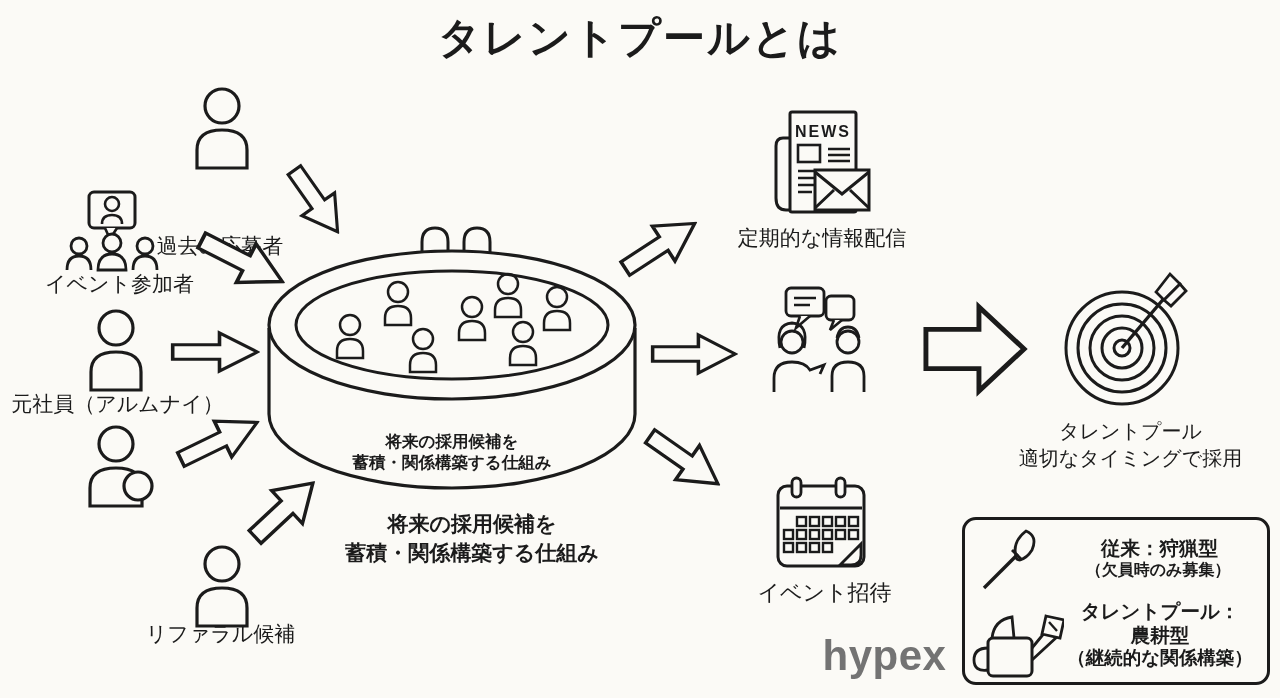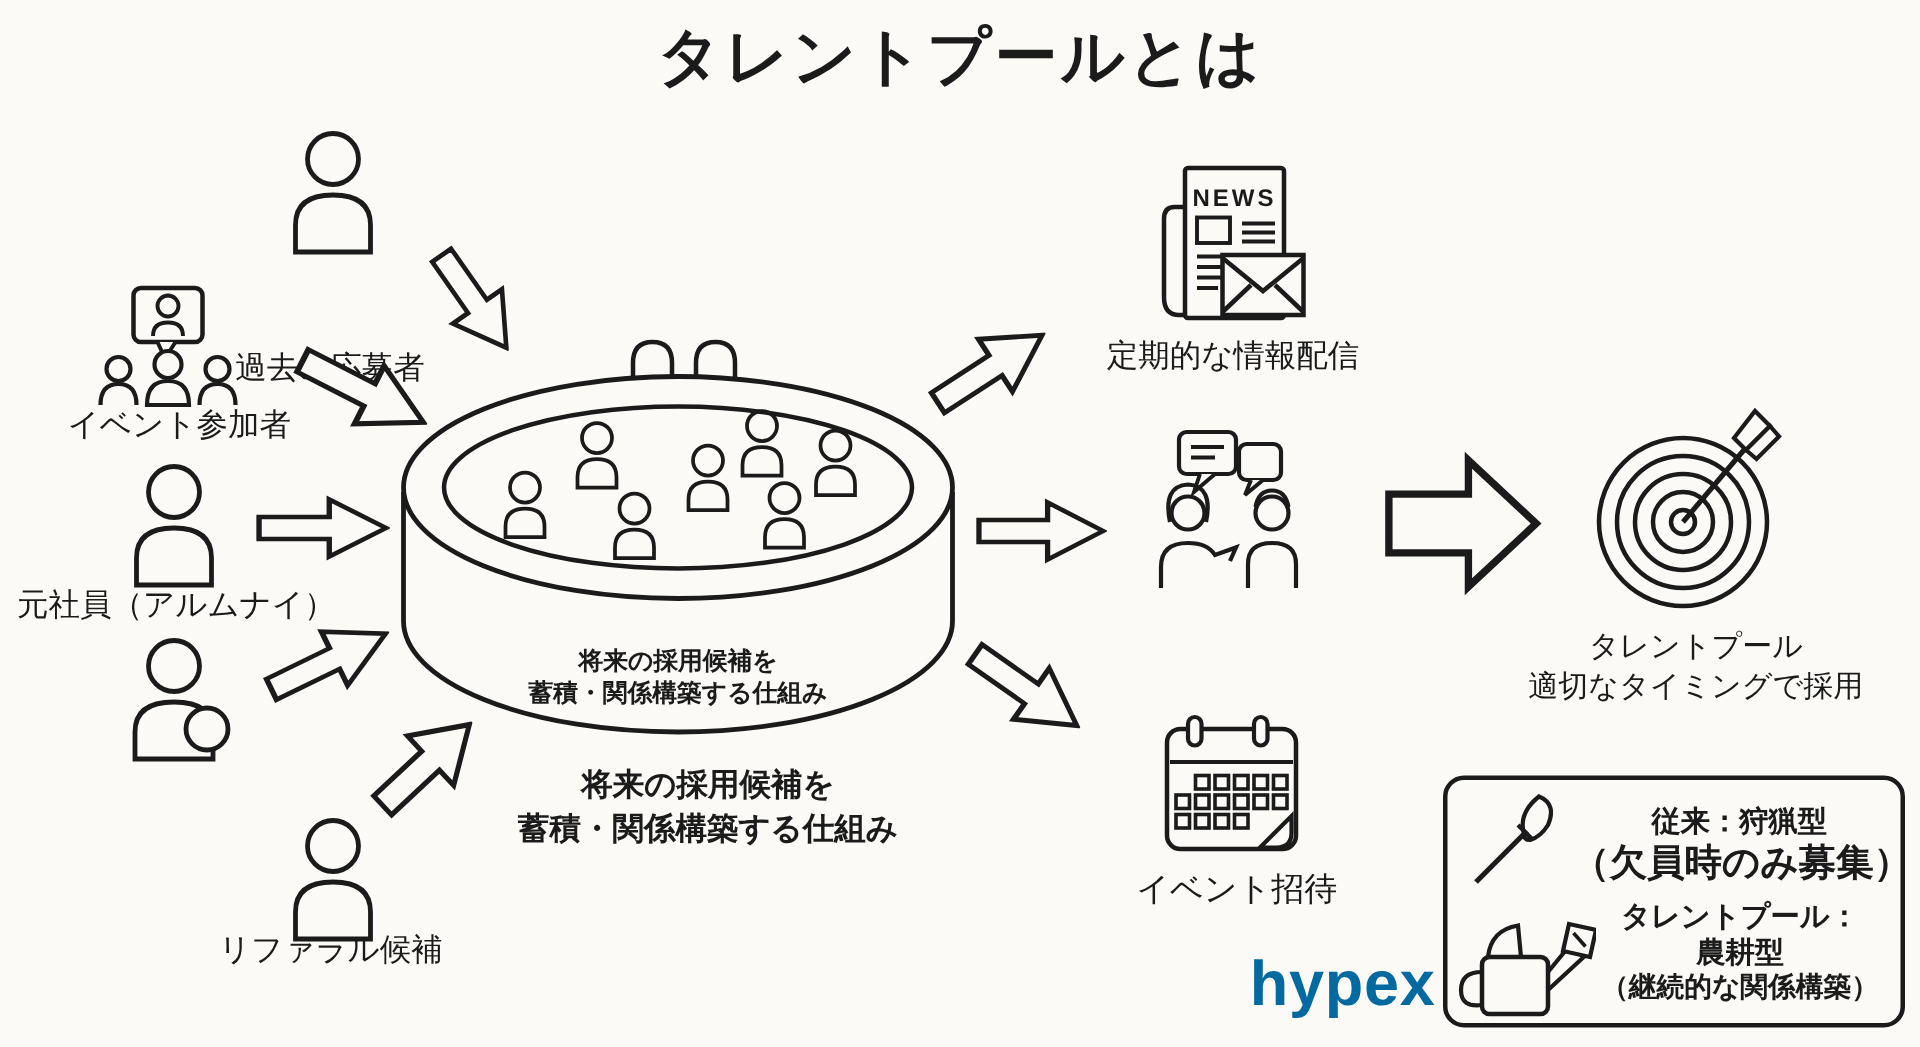--- a/index.html
+++ b/index.html
@@ -14,29 +14,29 @@
   .out-lbl{font-size:21px;}
   svg{display:block;}
   .ink{stroke:#1b1b1b;fill:none;}
   .ink-bg{stroke:#1b1b1b;fill:#fbfaf6;}
   .arrow{position:absolute;}
   .title{font-size:42px;font-weight:600;letter-spacing:2px;}
   .pool-title{font-size:28px;font-weight:bold;letter-spacing:1px;}
   .pool-desc{font-size:16.5px;font-weight:bold;}
   .caption{font-size:21px;font-weight:bold;}
   .legend-text{font-weight:bold;font-size:19.5px;}
-  .logo{font-size:42px;font-weight:bold;letter-spacing:0.5px;color:#0369a1;text-align:right;}
+  .logo{font-size:42px;font-weight:bold;letter-spacing:0.5px;color:#737373;}
   .news-text{font:600 16px "Liberation Sans","DejaVu Sans",sans-serif;letter-spacing:2px;fill:#1b1b1b;stroke:none;}
 </style>
 </head>
 <body>
 
 <div id="canvas">
 
-  <div class="lbl title" style="left:340px;top:14px;width:600px;">タレントプールとは</div>
+  <div class="lbl title" style="left:340px;top:14px;width:600px;font-family:Liberation Serif, serif;">タレントプールとは</div>
 
   <svg class="abs" style="left:190px;top:84px;" width="64" height="86" viewBox="0 0 64 86">
     <circle class="ink" cx="32" cy="22" r="17" stroke-width="3.2"></circle>
     <path class="ink" d="M7,84 L7,66 Q7,46 32,46 Q57,46 57,66 L57,84 Z" stroke-width="3.2"></path>
   </svg>
   <div class="lbl src-lbl" style="left:130px;top:234px;width:180px;">過去の応募者</div>
 
   <svg class="abs" style="left:62px;top:190px;" width="100" height="82" viewBox="0 0 100 82">
     <rect class="ink" x="27" y="2" width="46" height="36" rx="5" stroke-width="3"></rect>
     <circle class="ink" cx="50" cy="14" r="7" stroke-width="2.6"></circle>
@@ -211,21 +211,21 @@
   <div class="lbl" style="left:1008px;top:447px;width:245px;font-size:20px;">適切なタイミングで採用</div>
 
   <div class="abs" style="left:962px;top:517px;width:302px;height:162px;border:3px solid #1b1b1b;border-radius:14px;"></div>
 
   <svg class="abs" style="left:976px;top:526px;" width="70" height="70" viewBox="0 0 70 70">
     <path class="ink" d="M8,62 L42,28" stroke-width="3.4"></path>
     <path class="ink" d="M40,30 Q36,16 50,5 Q62,10 56,24 Q51,32 44,34 Q40,34 40,30 Z" stroke-width="2.8"></path>
     <path class="ink" d="M36,24 L46,34" stroke-width="2.8"></path>
   </svg>
   <div class="lbl legend-text" style="left:1052px;top:537px;width:215px;">従来：狩猟型</div>
-  <div class="lbl legend-text" style="left:1048px;top:561px;width:220px;font-size:25px;">（欠員時のみ募集）</div>
+  <div class="lbl legend-text" style="left:1048px;top:561px;width:220px;font-size:16px;">（欠員時のみ募集）</div>
 
   <svg class="abs" style="left:970px;top:608px;" width="94" height="72" viewBox="0 0 94 72">
     <path class="ink" d="M18,40 Q4,40 4,52 Q4,64 18,62" stroke-width="2.8"></path>
     <path class="ink" d="M22,30 Q24,12 42,9 L44,30" stroke-width="2.8"></path>
     <rect class="ink-bg" x="18" y="30" width="44" height="38" rx="5" stroke-width="3"></rect>
     <path class="ink" d="M62,40 L80,18 M62,52 L88,28" stroke-width="2.8"></path>
     <polygon class="ink-bg" points="76,8 94,12 90,30 72,26" stroke-width="2.8"></polygon>
     <path class="ink" d="M79,14 L87,23" stroke-width="2.4"></path>
   </svg>
   <div class="lbl legend-text" style="left:1055px;top:600px;width:210px;">タレントプール：</div>

